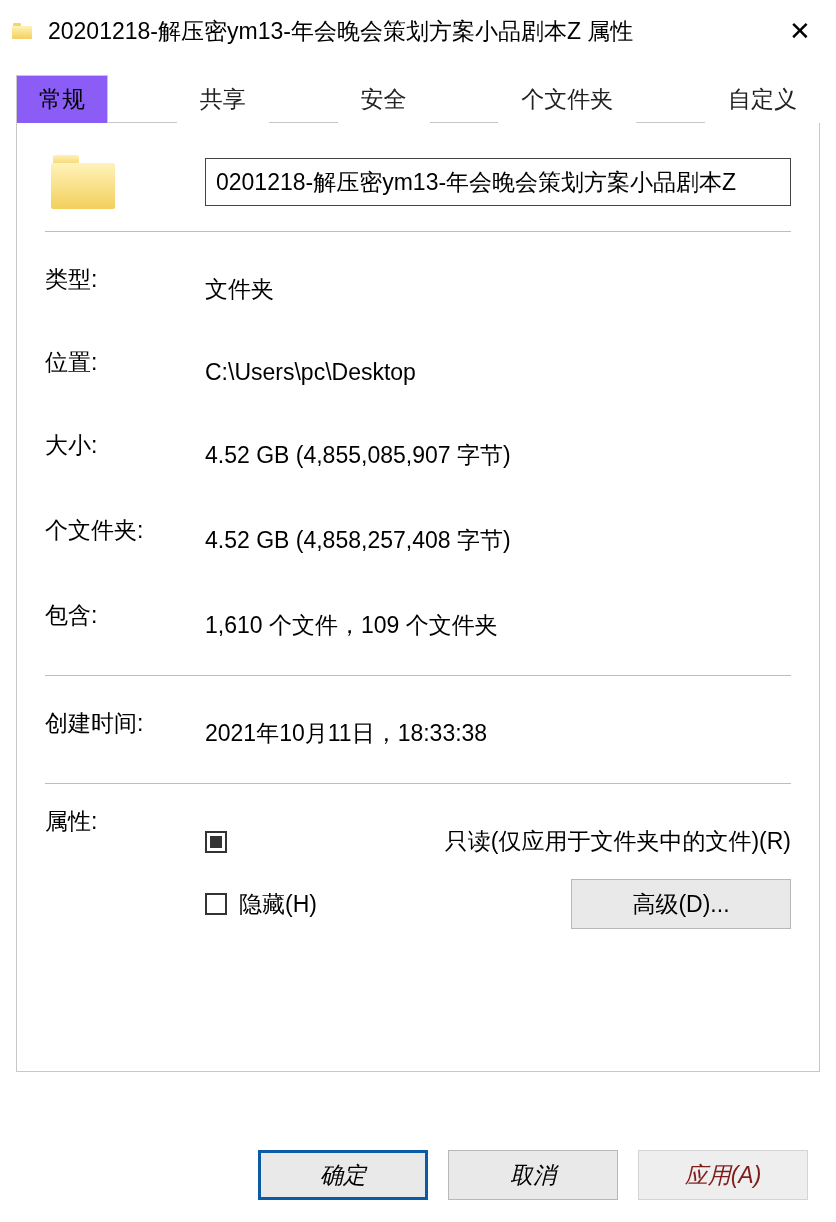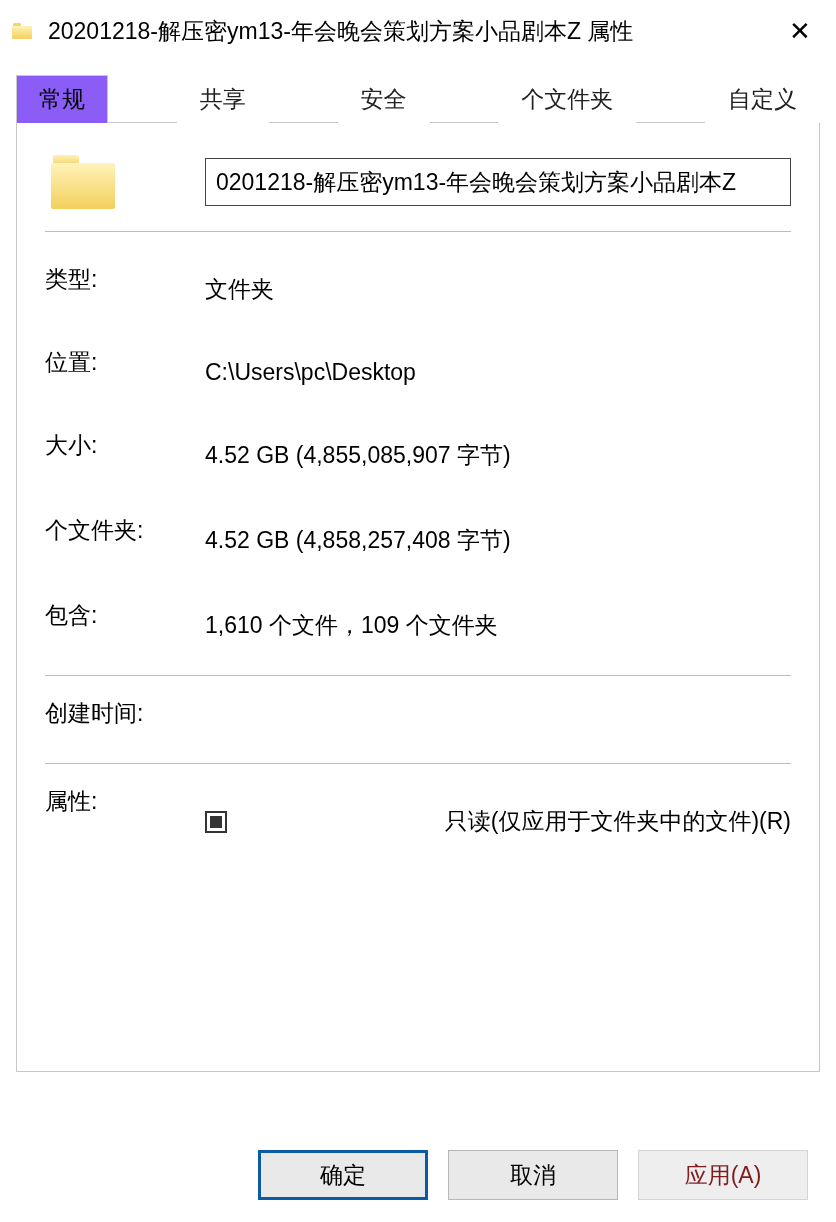--- a/index.html
+++ b/index.html
@@ -158,20 +158,21 @@
     bottom: 22px; right: 28px;
     display:flex; gap:20px;
   }
   .footer button {
     width: 170px; height: 50px;
     font-size: 23px;
     font-family: inherit;
     border: 1px solid #b8b8b8;
     background: #e9e9e9;
     cursor: default;
+    font-style: italic;
   }
   .footer button.primary {
     border: 3px solid #0b5aa6;
     background: #e9e9e9;
   }
   .footer button.disabled {
     color: #7f1d1d;
     background: #eee;
     border-color: #d4d4d4;
   }
@@ -235,32 +236,38 @@
 
     <div class="row">
       <div class="label-cell">包含:</div>
       <div class="value-cell">1,610 个文件，109 个文件夹</div>
     </div>
 
     <hr class="sep">
 
     <div class="row">
       <div class="label-cell">创建时间:</div>
+      <div class="value-cell">2021年10月11日，18:33:38</div>
     </div>
 
     <hr class="sep">
 
     <div class="attr-block">
       <div class="row">
         <div class="label-cell">属性:</div>
         <div class="value-cell">
           <div class="checkrow">
             <span class="cb indet"></span>
             <span>只读(仅应用于文件夹中的文件)(R)</span>
           </div>
+          <div class="checkrow hidden-row">
+            <span class="cb"></span>
+            <span>隐藏(H)</span>
+            <button class="adv-btn">高级(D)...</button>
+          </div>
         </div>
       </div>
     </div>
 
   </div>
 </div>
 
 <div class="footer">
   <button class="primary">确定</button>
   <button>取消</button>

